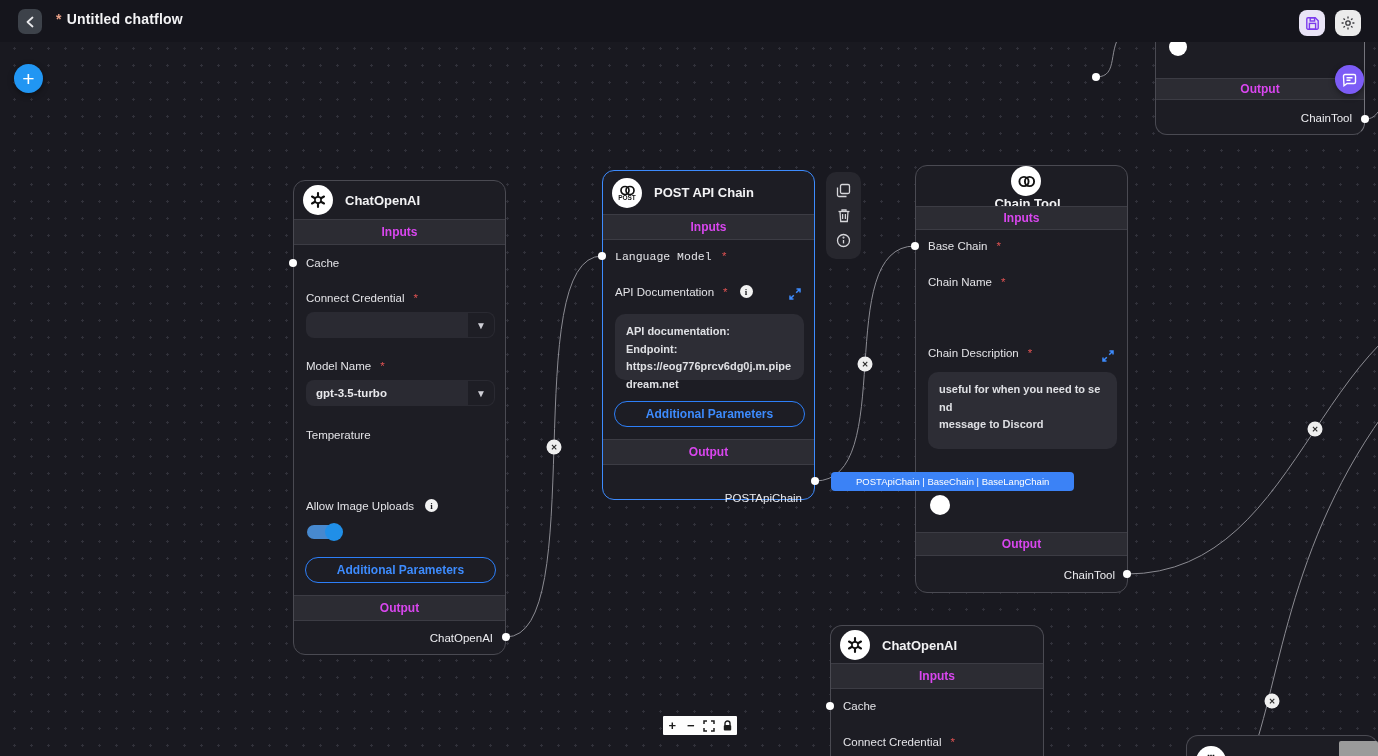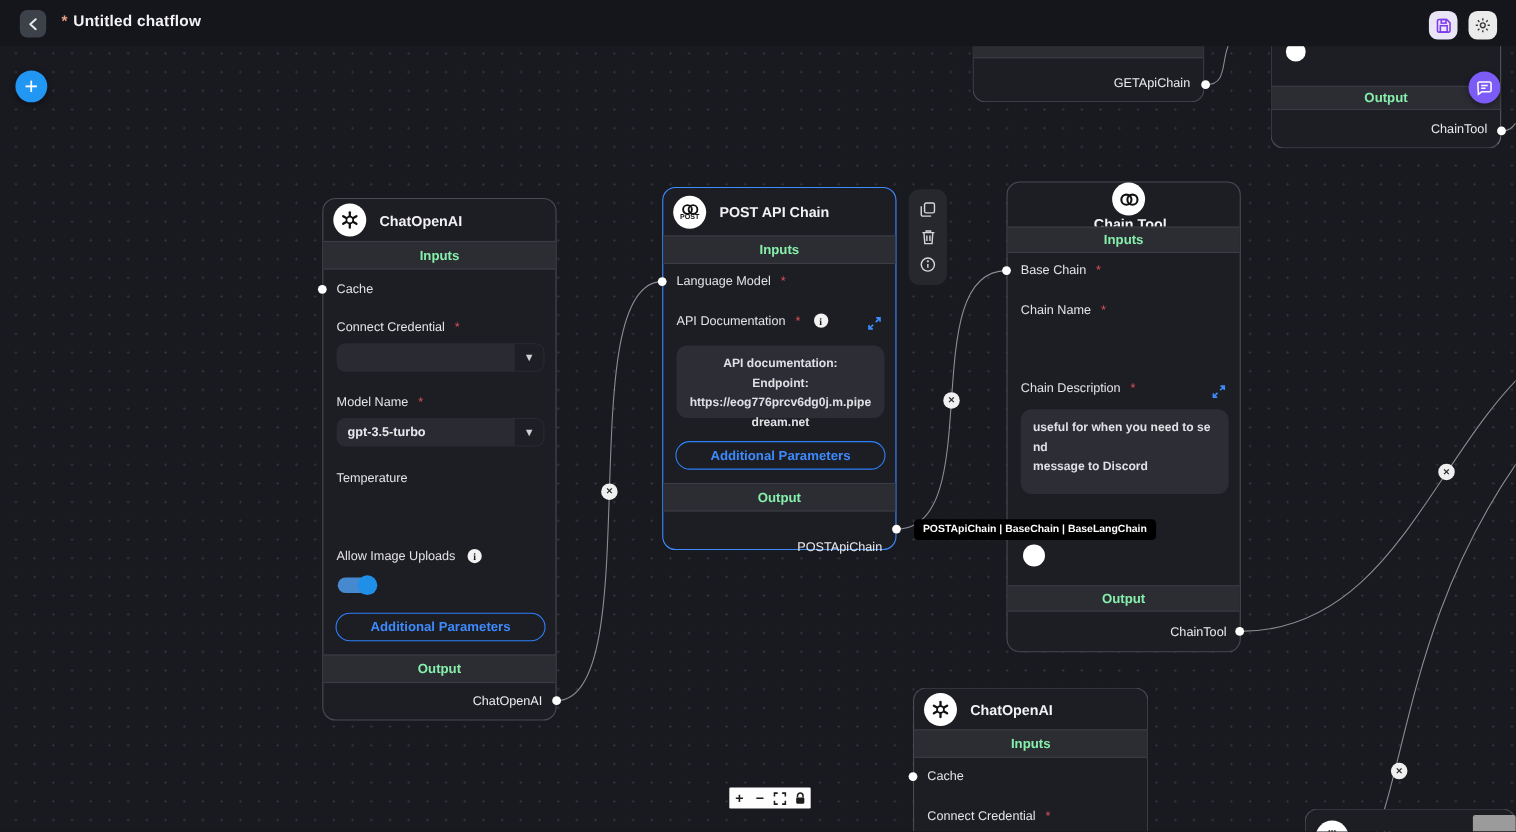--- a/index.html
+++ b/index.html
@@ -48,21 +48,21 @@
   .node.selected { border-color:#3d8bfd; }
   .node-header { position:absolute; left:0; top:0; right:0; height:38px;
     display:flex; align-items:center; }
   .node-icon { width:30px; height:30px; border-radius:50%; background:#fff; margin-left:9px;
     display:flex; flex-direction:column; align-items:center; justify-content:center;
     overflow:hidden; flex:none; }
   .node-icon .cap { font-size:6.5px; font-weight:700; color:#111; line-height:5px; margin-top:-1px; }
   .node-title { margin-left:12px; font-size:13px; font-weight:700; color:#f2f2f4; }
   .sec-bar { position:absolute; left:0; right:0; height:26px; background:#2c2c33;
     border-top:1px solid #3c3c44; border-bottom:1px solid #3c3c44; display:flex;
-    align-items:center; justify-content:center; font-size:12px; font-weight:700; color:#86efac; }
+    align-items:center; justify-content:center; font-size:12px; font-weight:700; color:#d946ef; }
   .row-label { position:absolute; font-size:11.5px; color:#e3e3e7; display:flex;
     align-items:center; gap:6px; }
   .req { color:#e05252; margin-left:3px; }
   .info-dot { width:13px; height:13px; border-radius:50%; background:#f2f2f2; color:#17171c;
     font-size:9px; font-weight:700; display:inline-flex; align-items:center;
     justify-content:center; font-family:"Liberation Serif", serif; }
   .field { position:absolute; height:26px; background:#2a2a32; border-radius:8px;
     display:flex; align-items:center; padding:0 10px; font-size:11.5px; font-weight:600;
     color:#e8e8ec; cursor:text; }
   .select { padding-right:28px; cursor:pointer; }
@@ -92,22 +92,22 @@
     border-radius:50%; background:#2196f3; }
 
   
   .node-toolbar { position:absolute; left:826px; top:172px; width:35px; height:87px;
     background:#27272e; border-radius:10px; z-index:4; display:flex; flex-direction:column;
     align-items:center; justify-content:space-around; padding:6px 0; }
   .tb-ic { width:17px; height:17px; display:flex; align-items:center; justify-content:center;
     cursor:pointer; }
 
   
-  .edge-tooltip { position:absolute; left:831px; top:472px; background:#000000; color:#fff;
-    font-size:9.5px; font-weight:700; padding:4px 8px; border-radius:4px; z-index:7;
+  .edge-tooltip { position:absolute; left:831px; top:472px; background:#3b82f6; color:#fff;
+    font-size:9.5px; font-weight:400; padding:4px 25px; border-radius:4px; z-index:7;
     white-space:nowrap; }
 
   
   .zoom-bar { position:absolute; left:663px; top:716px; width:74px; height:19px;
     background:#fdfdfd; z-index:30; display:flex; align-items:center; border-radius:1px; }
   .zoom-bar .zbtn { flex:1; height:100%; display:flex; align-items:center; justify-content:center;
     color:#1c1c1c; font-size:13px; font-weight:700; cursor:pointer; }
 
   
   .grey-chip { position:absolute; left:1339px; top:741px; width:39px; height:15px;
@@ -190,36 +190,36 @@
       <span class="node-icon">
         <svg width="17" height="11" viewBox="0 0 17 11">
             <circle cx="6" cy="5.5" r="4" fill="none" stroke="#111" stroke-width="1.7"></circle>
             <circle cx="11" cy="5.5" r="4" fill="none" stroke="#111" stroke-width="1.7"></circle>
           </svg>
         <span class="cap">POST</span>
       </span>
       <span class="node-title">POST API Chain</span>
     </div>
     <div class="sec-bar" style="top:43px;">Inputs</div>
-    <div class="row-label" style="left:12px; top:79px;">
+    <div class="row-label" style="left:12px; top:79px;font-family:Liberation Mono, monospace;">
         <span>Language Model</span>
         <span class="req">*</span>
       </div>
     <div class="row-label" style="left:12px; top:114px;">
       <span>API Documentation</span>
         <span class="req">*</span>
       <span class="info-dot" style="margin-left:6px;">i</span>
     </div>
     <span class="expand-ic" style="left:186px; top:117px;">
       <svg width="12" height="12" viewBox="0 0 12 12" fill="none" stroke="#3d8bfd" stroke-width="1.5">
           <path d="M7.2 4.8 L11 1 M7.5 1 H11 V4.5"></path>
           <path d="M4.8 7.2 L1 11 M1 7.5 V11 H4.5"></path>
         </svg>
     </span>
-    <div class="textarea" style="left:12px; top:143px; width:189px; height:66px;text-align:center;">API documentation:
+    <div class="textarea" style="left:12px; top:143px; width:189px; height:66px;">API documentation:
 Endpoint:
 https://eog776prcv6dg0j.m.pipedream.net</div>
     <div class="btn-outline" style="left:11px; top:230px; width:191px;">Additional Parameters</div>
     <div class="sec-bar" style="top:268px;">Output</div>
     <div class="out-row" style="top:305px;margin-top:16px;">POSTApiChain</div>
   </div>
 
   <div class="node-toolbar">
     <span class="tb-ic">
       <svg width="15" height="15" viewBox="0 0 15 15" fill="none" stroke="#d6d6da" stroke-width="1.3">
@@ -272,24 +272,20 @@
           <path d="M7.2 4.8 L11 1 M7.5 1 H11 V4.5"></path>
           <path d="M4.8 7.2 L1 11 M1 7.5 V11 H4.5"></path>
         </svg>
     </span>
     <div class="textarea" style="left:12px; top:206px; width:189px; height:77px;">useful for when you need to send
 message to Discord</div>
     <div class="sec-bar" style="top:366px; height:24px;">Output</div>
     <div class="out-row" style="top:403px;">ChainTool</div>
   </div>
 
-  <div class="node" style="left:884px; top:38px; width:211px; height:55px; border-radius:0 0 12px 12px; border-top:none;">
-    <div class="sec-bar" style="top:2px; height:13px; border-top:none;"></div>
-    <div class="out-row" style="top:32px;">GETApiChain</div>
-  </div>
 
   <div class="node" style="left:1155px; top:36px; width:210px; height:99px; border-radius:0 0 12px 12px; border-top:none; border-right-color:#74747c;">
     <div class="sec-bar" style="top:42px; height:22px;">Output</div>
     <div class="out-row" style="top:76px;">ChainTool</div>
   </div>
 
   <div class="node" style="left:830px; top:625px; width:214px; height:131px; border-radius:12px 12px 0 0; border-bottom:none;">
     <div class="node-header">
       <span class="node-icon">
         <svg width="20" height="20" viewBox="0 0 20 20">

